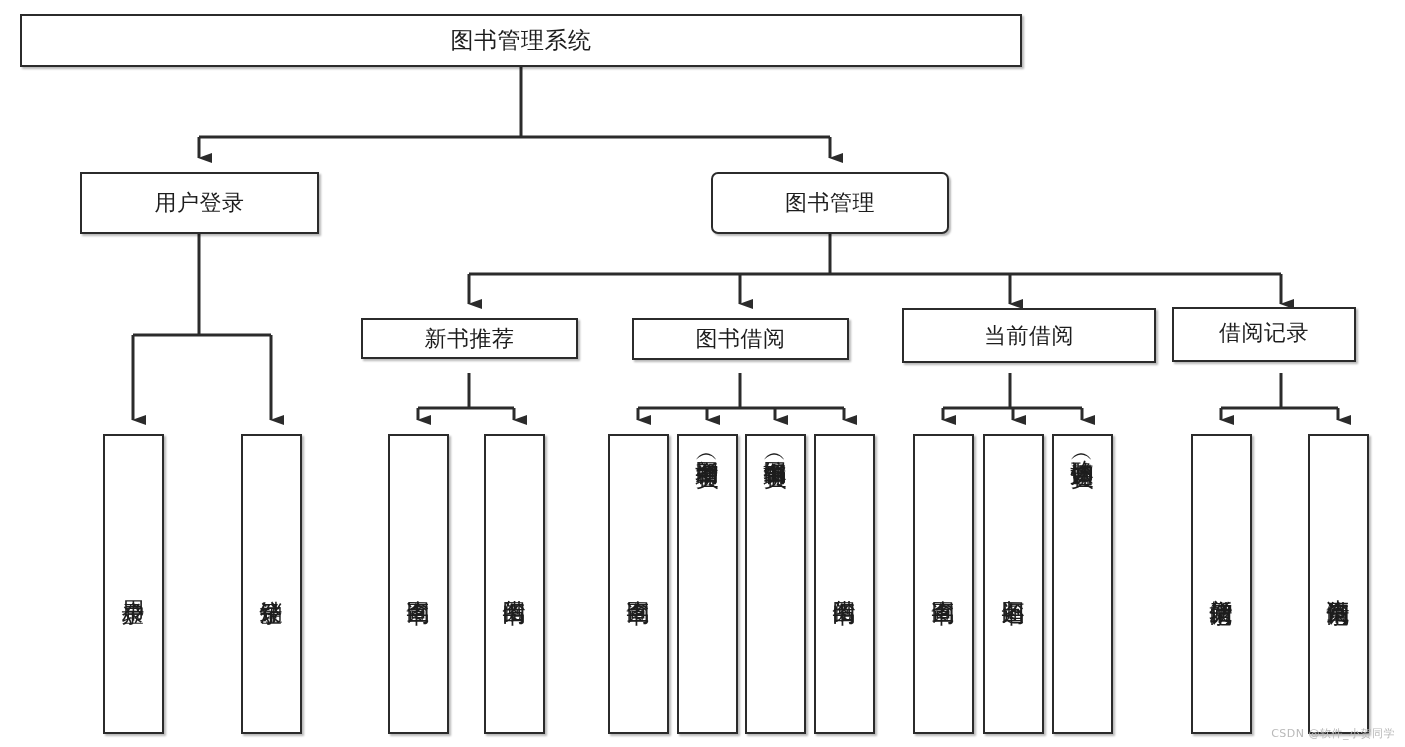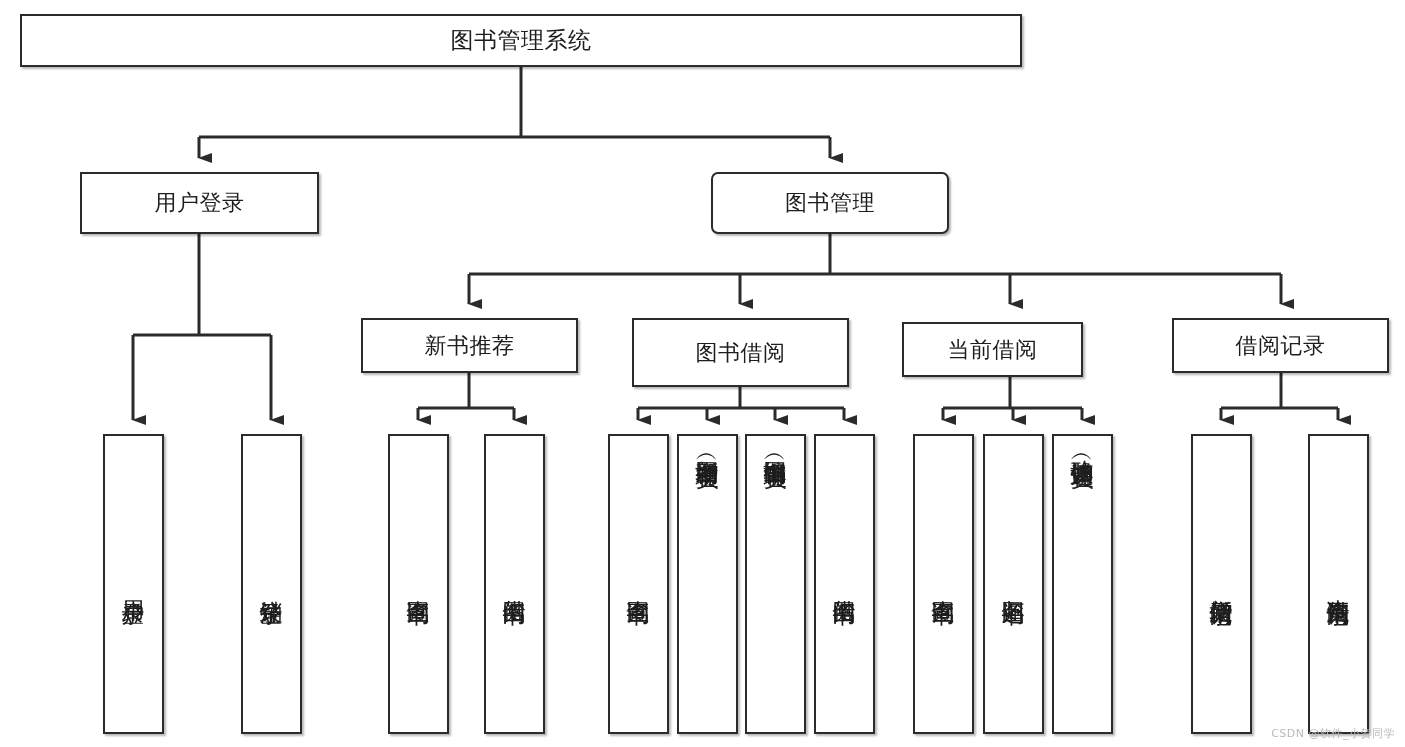--- a/index.html
+++ b/index.html
@@ -135,30 +135,30 @@
     <span class="label">图书管理系统</span>
   </div>
 
   <div class="node horizontal" style="left:80px; top:172px; width:239px; height:62px;">
     <span class="label">用户登录</span>
   </div>
   <div class="node horizontal" style="left:711px; top:172px; width:238px; height:62px;border-radius:7px;">
     <span class="label">图书管理</span>
   </div>
 
-  <div class="node horizontal" style="left:361px; top:318px; width:217px; height:55px;">
+  <div class="node horizontal" style="left:361px; top:318px; width:217px; height:41px;">
     <span class="label">新书推荐</span>
   </div>
-  <div class="node horizontal" style="left:632px; top:318px; width:217px; height:69px;">
+  <div class="node horizontal" style="left:632px; top:318px; width:217px; height:42px;">
     <span class="label">图书借阅</span>
   </div>
-  <div class="node horizontal" style="left:902px; top:322px; width:181px; height:55px;">
+  <div class="node horizontal" style="left:902px; top:308px; width:254px; height:55px;">
     <span class="label">当前借阅</span>
   </div>
-  <div class="node horizontal" style="left:1172px; top:318px; width:217px; height:55px;">
+  <div class="node horizontal" style="left:1172px; top:307px; width:184px; height:55px;font-family:Liberation Mono, monospace;">
     <span class="label">借阅记录</span>
   </div>
 
   <div class="node vertical centered" style="left:103px; top:434px; width:61px; height:300px;">
     <span class="label">用户登录</span>
   </div>
   <div class="node vertical centered" style="left:241px; top:434px; width:61px; height:300px;">
     <span class="label">注销登录</span>
   </div>
 

